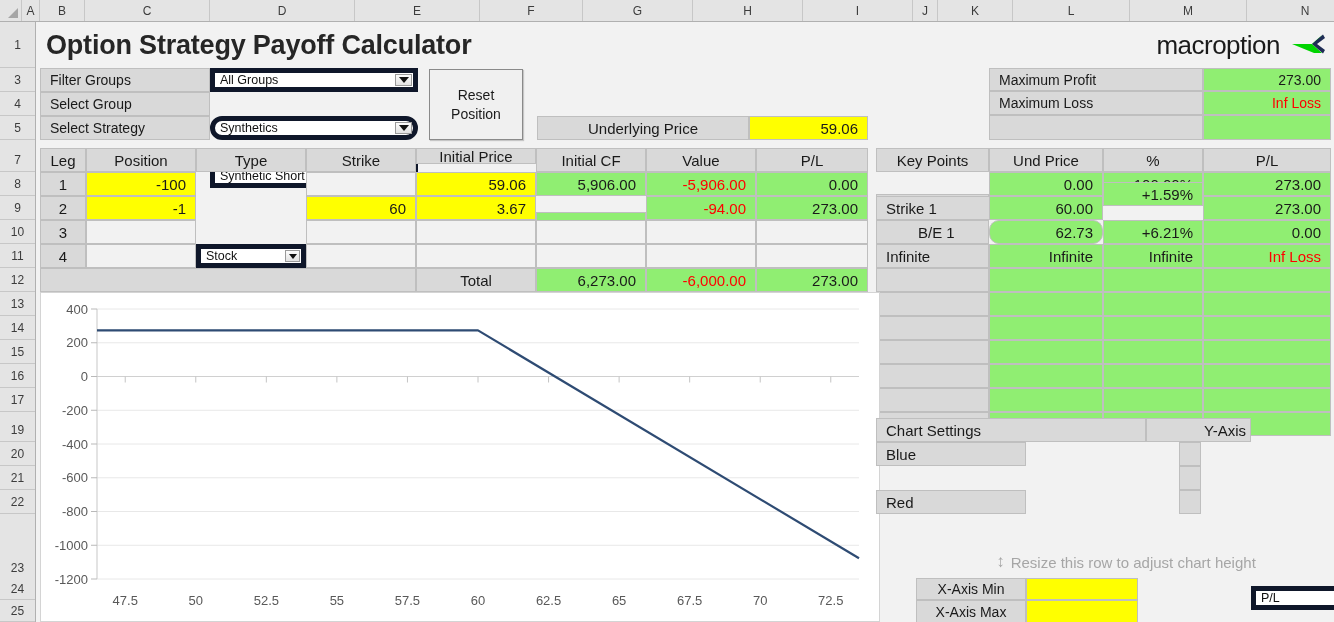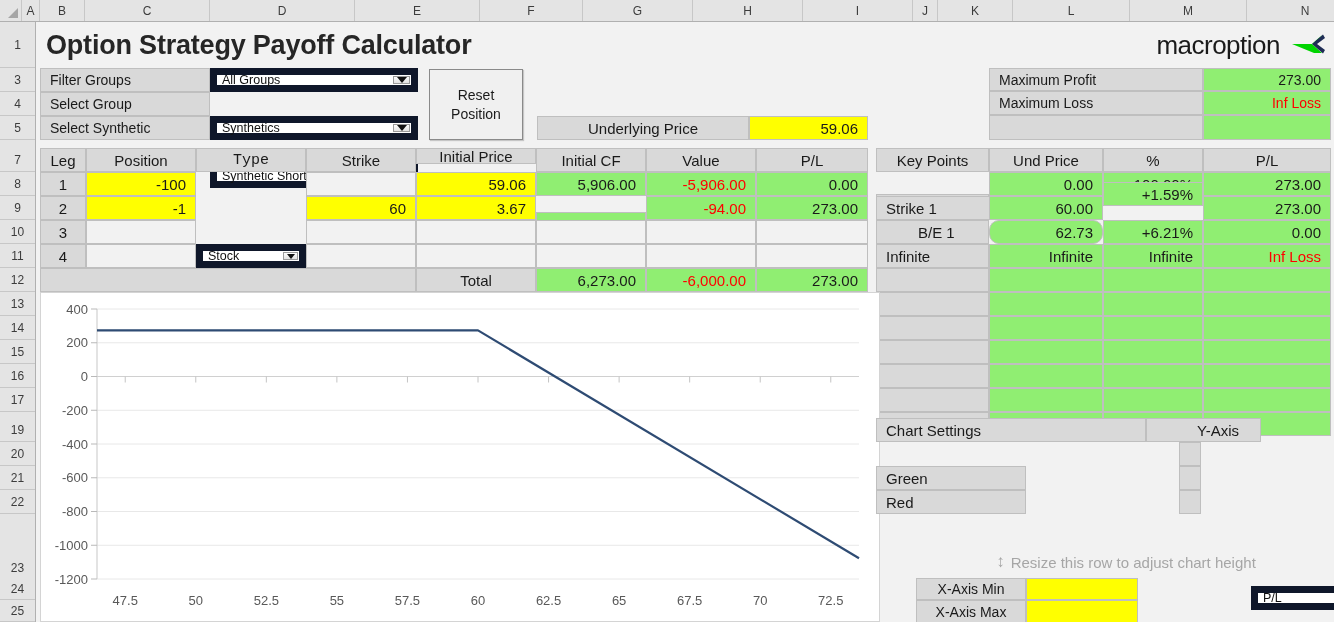--- a/index.html
+++ b/index.html
@@ -75,21 +75,21 @@
     letter-spacing:-0.2px;
   }
   #brand{
     right:6px; top:0px; height:46px;
     display:flex; align-items:center; gap:8px;
   }
   #brandtext{ font-size:26px; color:#1a1a1a; letter-spacing:-0.5px; }
 
   
   .dd{
-    background:#ffffff; border:7px solid #0f172a;
+    background:#ffffff; border:5px solid #0f172a;
     display:flex; align-items:center;
     font-size:12.5px; color:#111; padding-left:5px;
     position:relative;
   }
   .dd .arrowbox{
     position:absolute; right:1px; top:1px; bottom:1px; width:17px;
     background:linear-gradient(#fdfdfd,#e2e2e2);
     border:1px solid #9a9a9a;
     display:flex; align-items:center; justify-content:center;
   }
@@ -182,26 +182,26 @@
       </svg>
     </div>
 
     <div class="abs lbl" style="left:4px;top:46px;width:170px;height:24px;">Filter Groups</div>
     <div class="abs dd" style="left:174px;top:46px;width:208px;height:24px;">
       <span>All Groups</span>
       <span class="arrowbox"></span>
     </div>
 
     <div class="abs lbl" style="left:4px;top:70px;width:170px;height:24px;">Select Group</div>
-    <div class="abs dd" style="left:174px;top:70px;width:208px;height:24px;">
+    <div class="abs dd" style="left:174px;top:70px;width:208px;height:24px;border-radius:12px;">
       <span>Synthetics</span>
       <span class="arrowbox"></span>
     </div>
 
-    <div class="abs lbl" style="left:4px;top:94px;width:170px;height:24px;">Select Synthetic</div>
+    <div class="abs lbl" style="left:4px;top:94px;width:170px;height:24px;">Select Strategy</div>
     <div class="abs dd" style="left:174px;top:94px;width:208px;height:24px;">
       <span>Synthetic Short Call</span>
       <span class="arrowbox"></span>
     </div>
 
     <div class="abs btn" style="left:393px;top:47px;width:94px;height:71px;">
       <span>Reset</span>
       <span>Position</span>
     </div>
 
@@ -213,21 +213,21 @@
 
     <div class="abs lbl" style="left:953px;top:69px;width:214px;height:24px;">Maximum Loss</div>
     <div class="abs green greenred" style="left:1167px;top:69px;width:128px;height:24px;">Inf Loss</div>
 
     <div class="abs lbl" style="left:953px;top:93px;width:214px;height:25px;"></div>
     <div class="abs green" style="left:1167px;top:93px;width:128px;height:25px;"></div>
 
     <div id="legs">
         <div class="abs lbl lblc" style="left: 4px; top: 126px; width: 46px; height: 24px;;font-size:15px;">Leg</div>
         <div class="abs lbl lblc" style="left: 50px; top: 126px; width: 110px; height: 24px;;font-size:15px;">Position</div>
-        <div class="abs lbl lblc" style="left: 160px; top: 126px; width: 110px; height: 24px;;font-size:15px;font-family:Liberation Mono, monospace;">Type</div>
+        <div class="abs lbl lblc" style="left: 160px; top: 126px; width: 110px; height: 24px;;font-size:15px;">Type</div>
         <div class="abs lbl lblc" style="left: 270px; top: 126px; width: 110px; height: 24px;;font-size:15px;">Strike</div>
         <div class="abs lbl lblc" style="left: 380px; top: 126px; width: 120px; height: 16px;;font-size:15px;">Initial Price</div>
         <div class="abs lbl lblc" style="left: 500px; top: 126px; width: 110px; height: 24px;;font-size:15px;">Initial CF</div>
         <div class="abs lbl lblc" style="left: 610px; top: 126px; width: 110px; height: 24px;;font-size:15px;">Value</div>
         <div class="abs lbl lblc" style="left: 720px; top: 126px; width: 112px; height: 24px;;font-size:15px;">P/L</div>
         <div class="abs lbl lblc" style="left: 4px; top: 150px; width: 46px; height: 24px;;font-size:15px;">1</div>
         <div class="abs yellow" style="left: 50px; top: 150px; width: 110px; height: 24px;;font-size:15px;">-100</div>
         <div class="abs dd small" style="left: 160px; top: 150px; width: 110px; height: 24px;">
           <span>Stock</span>
           <span class="arrowbox"></span>
@@ -380,26 +380,26 @@
           <line x1="719.2222222222222" y1="83.5" x2="719.2222222222222" y2="89.5" stroke="#c4c4c4" stroke-width="1"></line>
           <text x="719.2222222222222" y="312" text-anchor="middle" class="axtxt">70</text>
           <line x1="789.7777777777777" y1="83.5" x2="789.7777777777777" y2="89.5" stroke="#c4c4c4" stroke-width="1"></line>
           <text x="789.7777777777777" y="312" text-anchor="middle" class="axtxt">72.5</text>
           <path d="M56.00 37.43 L437.00 37.43 L818.00 265.24 " fill="none" stroke="#2e4b73" stroke-width="2.2" stroke-linejoin="round"></path>
         </svg>
     </div>
 
     <div id="chartsettings">
         <div class="abs lbl" style="left: 840px; top: 396px; width: 270px; height: 24px; font-size: 15px;">Chart Settings</div>
-        <div class="abs lbl" style="left: 1110px; top: 396px; width: 115px; height: 24px; font-size: 15px; justify-content: flex-end; padding-right: 21px;">Y-Axis</div>
+        <div class="abs lbl" style="left: 1110px; top: 396px; width: 105px; height: 24px; font-size: 15px; justify-content: flex-end; padding-right: 4px;">Y-Axis</div>
         <div class="abs dd" style="left: 1215px; top: 396px; width: 118px; height: 24px;">
           <span>P/L</span>
         </div>
+        <div class="abs lbl" style="left: 840px; top: 420px; width: 150px; height: 24px; font-size: 15px;">Blue</div>
         <div class="abs lbl" style="left: 1143px; top: 420px; width: 22px; height: 24px;"></div>
-        <div class="abs lbl" style="left: 840px; top: 444px; width: 150px; height: 24px; font-size: 15px;">Green</div>
         <div class="abs lbl" style="left: 1143px; top: 444px; width: 22px; height: 24px;"></div>
         <div class="abs lbl" style="left: 840px; top: 468px; width: 150px; height: 24px; font-size: 15px;">Red</div>
         <div class="abs lbl" style="left: 1143px; top: 468px; width: 22px; height: 24px;"></div>
       </div>
 
     <div class="abs" id="resizehint">
       <span style="margin-right:6px;font-size:17px;">↕</span>
       <span>Resize this row to adjust chart height</span>
     </div>
 

